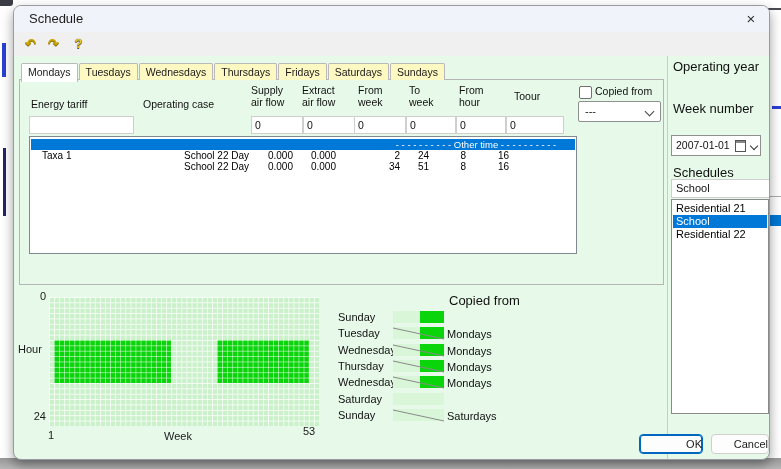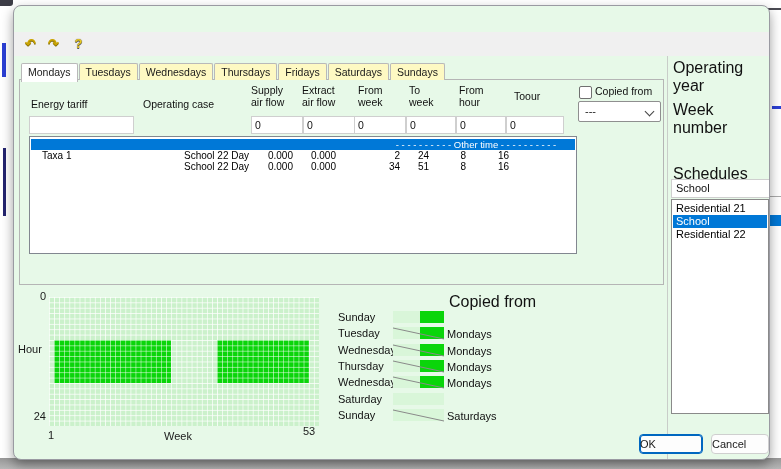--- a/index.html
+++ b/index.html
@@ -31,36 +31,36 @@
   
   #slist{left:15px;top:130px;width:546px;height:116px;background:#fff;border:1px solid #828790;font-size:10px;}
   #sep-row{left:1px;right:1px;top:2px;height:11px;background:#0078d7;}
   #sep-text{left:355px;width:180px;top:0;color:#fff;font-size:9.5px;text-align:center;line-height:11px;white-space:nowrap;}
   .lrow{left:0;right:0;height:10px;line-height:10px;color:#000;}
   .cell{position:absolute;white-space:nowrap;}
   #rtbtn{left:564px;top:129px;width:80px;height:19px;background:#fdfdfd;border:1px solid #adadad;border-radius:3px;
          font-size:10px;text-align:center;line-height:17px;color:#1a1a1a;cursor:pointer;box-sizing:border-box;}
   
   #vsep{left:653px;top:50px;width:1px;bottom:0;background:#c9cdc9;}
-  .rlabel{font-size:16px;color:#111;}
+  .rlabel{font-size:13px;color:#111;}
   #yearbox{left:657px;top:68px;width:94px;height:18px;background:#edeff3;border:1px solid #c5c9d4;
            font-size:11px;line-height:18px;padding-left:5px;color:#5a5a5a;}
   #datepick{left:657px;top:129px;width:88px;height:19px;background:#fff;border:1px solid #8f8f8f;cursor:pointer;}
   #dateval{left:4px;top:0;font-size:10.5px;line-height:19px;color:#111;}
   .cal{position:absolute;right:14px;top:4px;width:9px;height:10px;background:#fff;border:1px solid #555;}
   .cal::before{content:"";position:absolute;left:0;right:0;top:0;height:2px;background:#888;}
   .dvchev{position:absolute;right:3px;top:7px;width:5px;height:5px;border-left:1px solid #333;border-bottom:1px solid #333;transform:rotate(-45deg);}
   #schinput{left:657px;top:173px;width:95px;height:17px;background:#fff;border:1px solid #cfcfcf;
             font-size:11px;line-height:17px;padding-left:4px;color:#111;}
   #schlist{left:657px;top:193px;width:96px;height:213px;background:#fff;border:1px solid #8a8a8a;font-size:11px;}
   .sitem{left:1px;right:1px;height:13px;line-height:13px;padding-left:3px;color:#000;cursor:pointer;}
   .sitem.sel{background:#0078d7;color:#fff;}
   
   .btn{height:20px;background:#fdfdfd;border:1px solid #cfcfcf;border-radius:4px;font-size:11px;
-       text-align:left;line-height:18px;color:#1a1a1a;cursor:pointer;box-sizing:border-box;}
+       text-align:right;line-height:18px;color:#1a1a1a;cursor:pointer;box-sizing:border-box;}
   #okbtn{left:625px;top:428px;width:64px;border-color:#0067c0;box-shadow:inset 0 0 0 1px #0067c0;}
   #cancelbtn{left:697px;top:428px;width:58px;}
   
   .axis{font-size:11px;color:#1a1a1a;}
   #weekgrid{left:35px;top:291px;width:270px;height:129px;background-color:#cbf1cb;
     background-image:linear-gradient(to right,rgba(255,255,255,.8) 1px,transparent 1px),
                      linear-gradient(to bottom,rgba(255,255,255,.8) 1px,transparent 1px);
     background-size:5.094px 5.375px;cursor:crosshair;}
   .onblock{position:absolute;background-color:#0ad50a;
     background-image:linear-gradient(to right,rgba(255,255,255,.55) 1px,transparent 1px),
@@ -84,20 +84,24 @@
   <div class="abs artifact" style="left:2px;top:43px;width:4px;height:34px;background:#2b3fd4;"></div>
   <div class="abs artifact" style="left:3px;top:148px;width:3px;height:68px;background:#23236e;"></div>
   <div class="abs artifact" style="left:766px;top:8px;width:15px;height:2px;background:#4a4a52;"></div>
   <div class="abs artifact" style="left:772px;top:106px;width:9px;height:3px;background:#2b3fd4;"></div>
   <div class="abs artifact" style="left:770px;top:196px;width:11px;height:130px;background:#fff;border-top:1px solid #aaa;"></div>
   <div class="abs artifact" style="left:770px;top:215px;width:11px;height:11px;background:#0078d7;"></div>
   <div id="bottomstrip" class="abs artifact"></div>
 
   <div id="dialog" class="abs">
 
+    <div id="titlebar" class="abs">
+      <span id="title" class="abs">Schedule</span>
+      <span id="close" class="abs">×</span>
+    </div>
 
     <div id="toolbar" class="abs">
       <span class="abs tool arrow-ico" style="left:8px;">↶</span>
       <span class="abs tool arrow-ico" style="left:31px;">↷</span>
       <span class="abs tool help-ico" style="left:56px;">?</span>
     </div>
 
     <div id="tabstrip" class="abs">
       <span class="tab active">Mondays</span>
       <span class="tab">Tuesdays</span>
@@ -163,20 +167,25 @@
         <span class="cell" style="right:110px;">8</span>
         <span class="cell" style="right:67px;">16</span>
       </div>
     </div>
 
 
     <div id="vsep" class="abs"></div>
     <span class="abs rlabel" style="left:659px;top:53px;">Operating year</span>
     <span class="abs rlabel" style="left:659px;top:95px;">Week number</span>
 
+    <div id="datepick" class="abs">
+      <span id="dateval" class="abs">2007-01-01</span>
+      <span class="cal"></span>
+      <span class="dvchev"></span>
+    </div>
 
     <span class="abs rlabel" style="left:659px;top:159px;">Schedules</span>
     <div id="schinput" class="abs">School</div>
 
     <div id="schlist" class="abs">
       <div class="abs sitem" style="top:2px;">Residential 21</div>
       <div class="abs sitem sel" style="top:15px;">School</div>
       <div class="abs sitem" style="top:28px;">Residential 22</div>
     </div>
 

